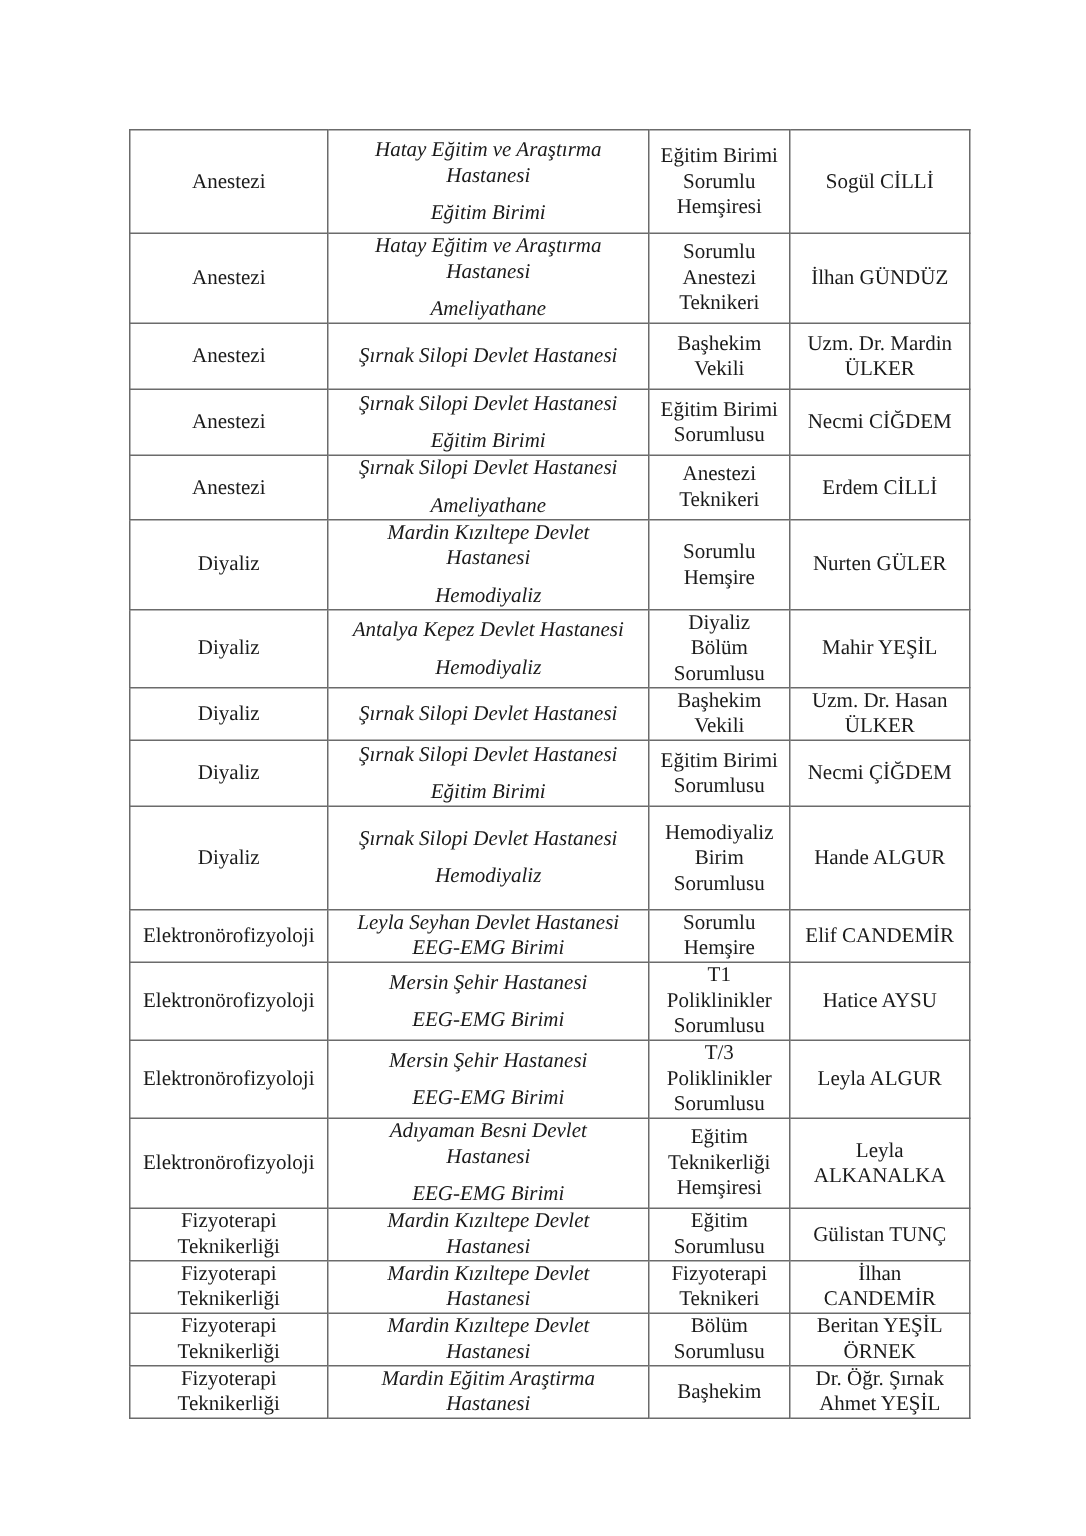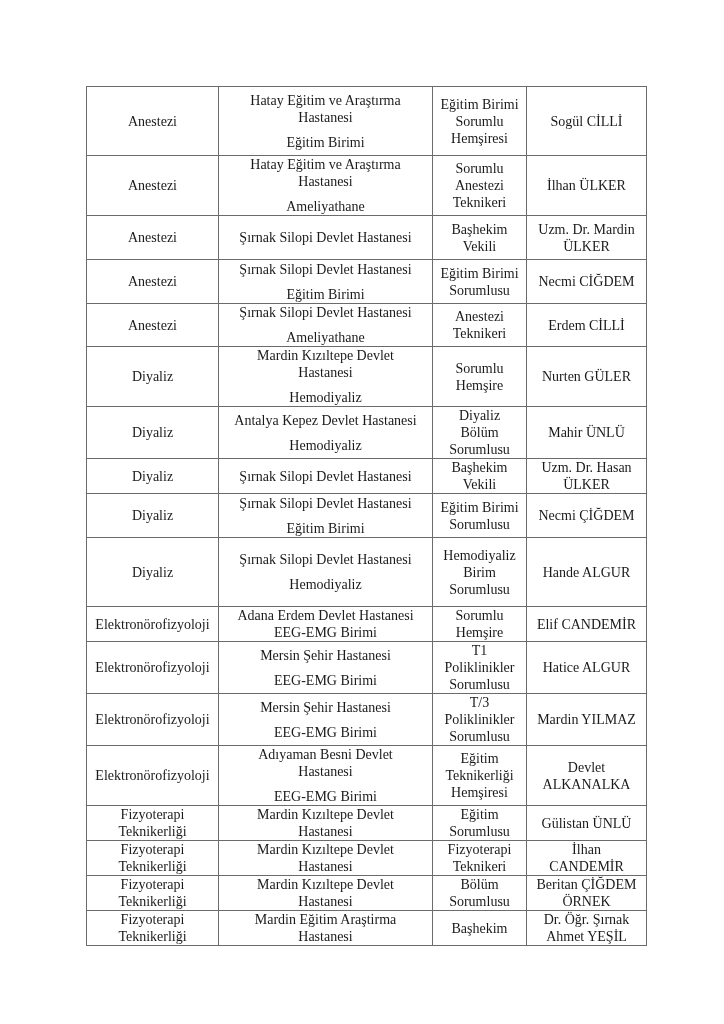--- a/index.html
+++ b/index.html
@@ -7,21 +7,21 @@
          font-family: "Liberation Serif", "DejaVu Serif", serif; color: #1a1a1a; }
   .page { position: absolute; left: 0; top: 0; width: 724px; height: 1024px; background: #fff; }
   table.staff { position: absolute; left: 86px; top: 86px; width: 560px;
                 border-collapse: collapse; table-layout: fixed; }
   table.staff td { border: 1px solid #6b6b6b; padding: 0 3px; text-align: center;
                    vertical-align: middle; font-size: 14px; line-height: 17px; }
   col.c1 { width: 132px; } col.c2 { width: 214px; } col.c3 { width: 94px; } col.c4 { width: 120px; }
   .ln { display: block; white-space: nowrap; }
   .gap { margin-top: 8px; }
   td.top { vertical-align: top; }
-  td.inst { vertical-align: top; padding-top: 1px; }
+  td.inst { vertical-align: top; padding-top: 1px; font-style: italic; }
   td.inst.mid { vertical-align: middle; padding-top: 0; }
 </style>
 </head>
 <body>
 
 <div class="page">
   <table class="staff">
     <colgroup>
         <col class="c1">
         <col class="c2">
@@ -55,21 +55,21 @@
             <span class="ln">Hatay Eğitim ve Araştırma</span>
             <span class="ln">Hastanesi</span>
             <span class="ln gap">Ameliyathane</span>
           </td>
           <td>
             <span class="ln">Sorumlu</span>
             <span class="ln">Anestezi</span>
             <span class="ln">Teknikeri</span>
           </td>
           <td>
-            <span class="ln">İlhan ÜLKER</span>
+            <span class="ln">İlhan GÜNDÜZ</span>
           </td>
         </tr>
         <tr style="height: 44px;">
           <td>
             <span class="ln">Anestezi</span>
           </td>
           <td class="inst">
             <span class="ln">Şırnak Silopi Devlet Hastanesi</span>
           </td>
           <td>
@@ -137,21 +137,21 @@
           <td class="inst">
             <span class="ln">Antalya Kepez Devlet Hastanesi</span>
             <span class="ln gap">Hemodiyaliz</span>
           </td>
           <td>
             <span class="ln">Diyaliz</span>
             <span class="ln">Bölüm</span>
             <span class="ln">Sorumlusu</span>
           </td>
           <td>
-            <span class="ln">Mahir ÜNLÜ</span>
+            <span class="ln">Mahir YEŞİL</span>
           </td>
         </tr>
         <tr style="height: 34px;">
           <td>
             <span class="ln">Diyaliz</span>
           </td>
           <td class="inst mid">
             <span class="ln">Şırnak Silopi Devlet Hastanesi</span>
           </td>
           <td>
@@ -194,21 +194,21 @@
           </td>
           <td>
             <span class="ln">Hande ALGUR</span>
           </td>
         </tr>
         <tr style="height: 35px;">
           <td>
             <span class="ln">Elektronörofizyoloji</span>
           </td>
           <td class="inst mid">
-            <span class="ln">Adana Erdem Devlet Hastanesi</span>
+            <span class="ln">Leyla Seyhan Devlet Hastanesi</span>
             <span class="ln">EEG-EMG Birimi</span>
           </td>
           <td>
             <span class="ln">Sorumlu</span>
             <span class="ln">Hemşire</span>
           </td>
           <td>
             <span class="ln">Elif CANDEMİR</span>
           </td>
         </tr>
@@ -219,74 +219,74 @@
           <td class="inst">
             <span class="ln">Mersin Şehir Hastanesi</span>
             <span class="ln gap">EEG-EMG Birimi</span>
           </td>
           <td>
             <span class="ln">T1</span>
             <span class="ln">Poliklinikler</span>
             <span class="ln">Sorumlusu</span>
           </td>
           <td>
-            <span class="ln">Hatice ALGUR</span>
+            <span class="ln">Hatice AYSU</span>
           </td>
         </tr>
         <tr style="height: 51px;">
           <td>
             <span class="ln">Elektronörofizyoloji</span>
           </td>
           <td class="inst">
             <span class="ln">Mersin Şehir Hastanesi</span>
             <span class="ln gap">EEG-EMG Birimi</span>
           </td>
           <td>
             <span class="ln">T/3</span>
             <span class="ln">Poliklinikler</span>
             <span class="ln">Sorumlusu</span>
           </td>
           <td>
-            <span class="ln">Mardin YILMAZ</span>
+            <span class="ln">Leyla ALGUR</span>
           </td>
         </tr>
         <tr style="height: 60px;">
           <td>
             <span class="ln">Elektronörofizyoloji</span>
           </td>
           <td class="inst">
             <span class="ln">Adıyaman Besni Devlet</span>
             <span class="ln">Hastanesi</span>
             <span class="ln gap">EEG-EMG Birimi</span>
           </td>
           <td>
             <span class="ln">Eğitim</span>
             <span class="ln">Teknikerliği</span>
             <span class="ln">Hemşiresi</span>
           </td>
           <td>
-            <span class="ln">Devlet</span>
+            <span class="ln">Leyla</span>
             <span class="ln">ALKANALKA</span>
           </td>
         </tr>
         <tr style="height: 34px;">
           <td>
             <span class="ln">Fizyoterapi</span>
             <span class="ln">Teknikerliği</span>
           </td>
           <td class="inst mid">
             <span class="ln">Mardin Kızıltepe Devlet</span>
             <span class="ln">Hastanesi</span>
           </td>
           <td>
             <span class="ln">Eğitim</span>
             <span class="ln">Sorumlusu</span>
           </td>
           <td>
-            <span class="ln">Gülistan ÜNLÜ</span>
+            <span class="ln">Gülistan TUNÇ</span>
           </td>
         </tr>
         <tr style="height: 34px;">
           <td>
             <span class="ln">Fizyoterapi</span>
             <span class="ln">Teknikerliği</span>
           </td>
           <td class="inst mid">
             <span class="ln">Mardin Kızıltepe Devlet</span>
             <span class="ln">Hastanesi</span>
@@ -307,21 +307,21 @@
           </td>
           <td class="inst mid">
             <span class="ln">Mardin Kızıltepe Devlet</span>
             <span class="ln">Hastanesi</span>
           </td>
           <td>
             <span class="ln">Bölüm</span>
             <span class="ln">Sorumlusu</span>
           </td>
           <td>
-            <span class="ln">Beritan ÇİĞDEM</span>
+            <span class="ln">Beritan YEŞİL</span>
             <span class="ln">ÖRNEK</span>
           </td>
         </tr>
         <tr style="height: 35px;">
           <td>
             <span class="ln">Fizyoterapi</span>
             <span class="ln">Teknikerliği</span>
           </td>
           <td class="inst mid">
             <span class="ln">Mardin Eğitim Araştirma</span>

